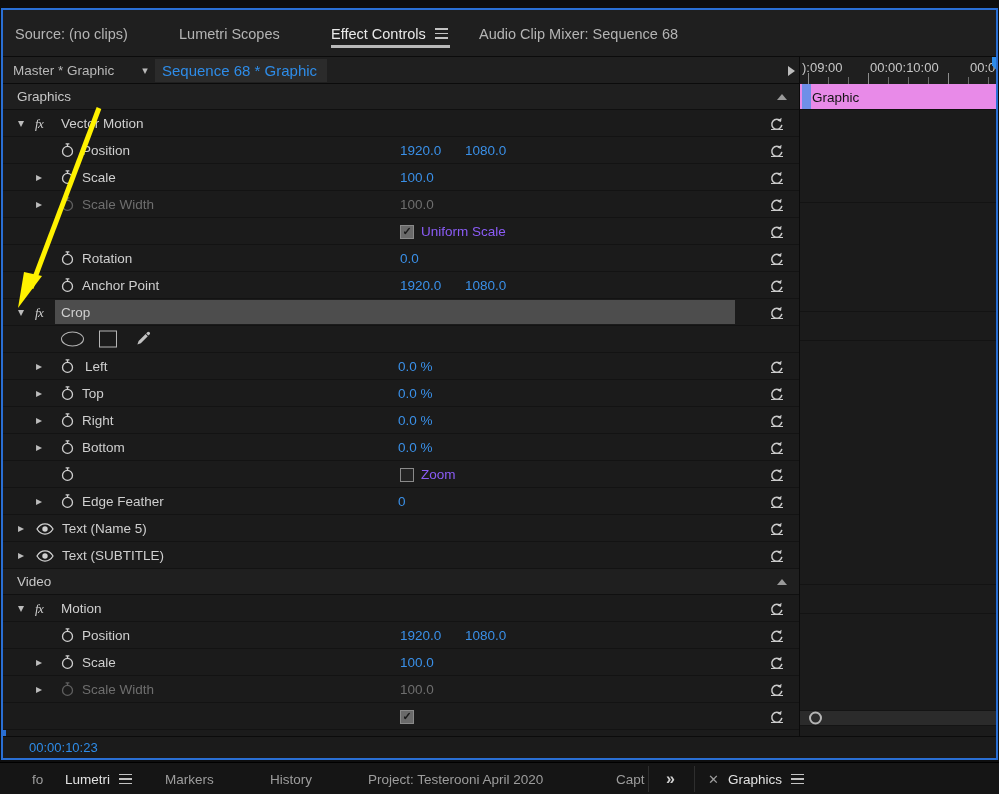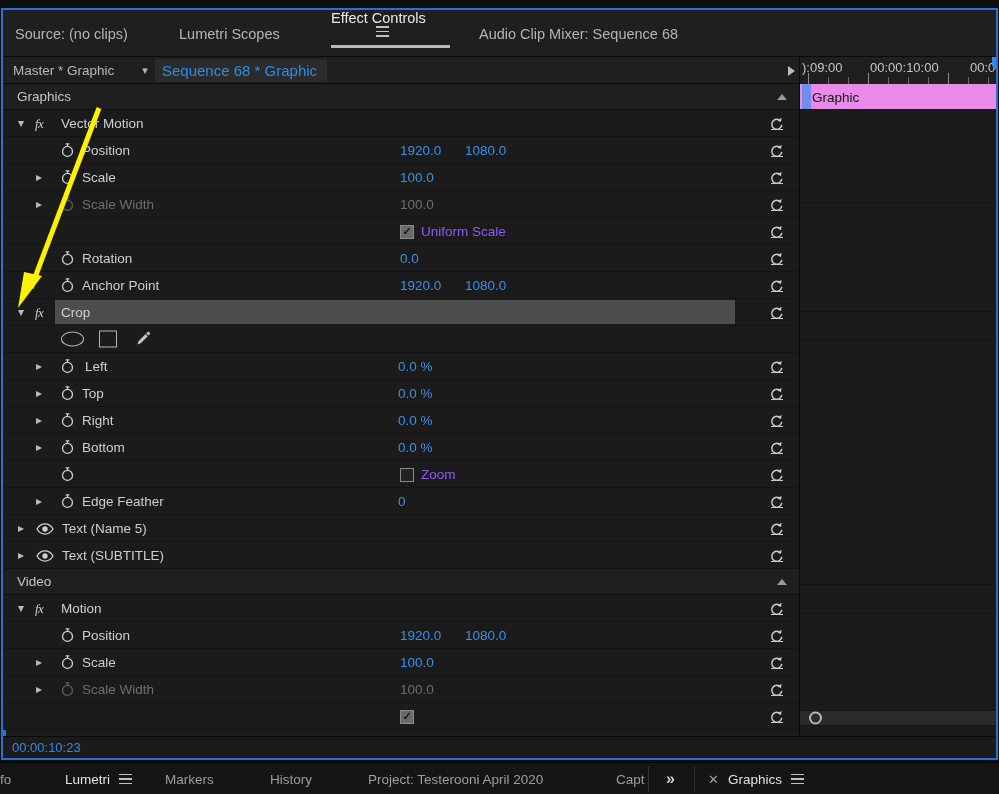--- a/index.html
+++ b/index.html
@@ -292,21 +292,21 @@
 
   
   .tcbar {
     position: absolute; left: 0; bottom: 0;
     width: 100%; height: 22px;
     background: #1b1b1b;
     border-top: 1px solid #0b0b0b;
     display: flex; align-items: center;
   }
   .tcbar .tcval {
-    margin-left: 9px;
+    margin-left: 26px;
     color: #2e8ce8; font-size: 13px;
   }
 
   
   .bottombar {
     position: absolute; left: 0; bottom: 0;
     width: 999px; height: 32px;
     background: #151515;
     border-top: 1px solid #000;
   }
@@ -346,21 +346,21 @@
 
   <div class="panel-frame">
 
     <div class="tabstrip">
       <div class="tab" style="left:12px;">
         <span>Source: (no clips)</span>
       </div>
       <div class="tab" style="left:176px;">
         <span>Lumetri Scopes</span>
       </div>
-      <div class="tab active" style="left:328px;flex-direction:column;">
+      <div class="tab active" style="left:328px;">
         <span>Effect Controls</span>
         <span class="hamb">
             <i></i>
             <i></i>
             <i></i>
           </span>
         <span class="under" style="width:119px;"></span>
       </div>
       <div class="tab" style="left:476px;">
         <span>Audio Clip Mixer: Sequence 68</span>
@@ -811,21 +811,21 @@
 
     </div>
 
     <div class="tcbar">
       <span class="tcval">00:00:10:23</span>
     </div>
 
   </div>
 
   <div class="bottombar">
-    <div class="btab" style="left:0px;">
+    <div class="btab" style="left:0px;padding-left:32px;">
       <span>fo</span>
     </div>
     <div class="btab on" style="left:65px;">
       <span>Lumetri</span>
       <span class="hamb">
           <i></i>
           <i></i>
           <i></i>
         </span>
     </div>

